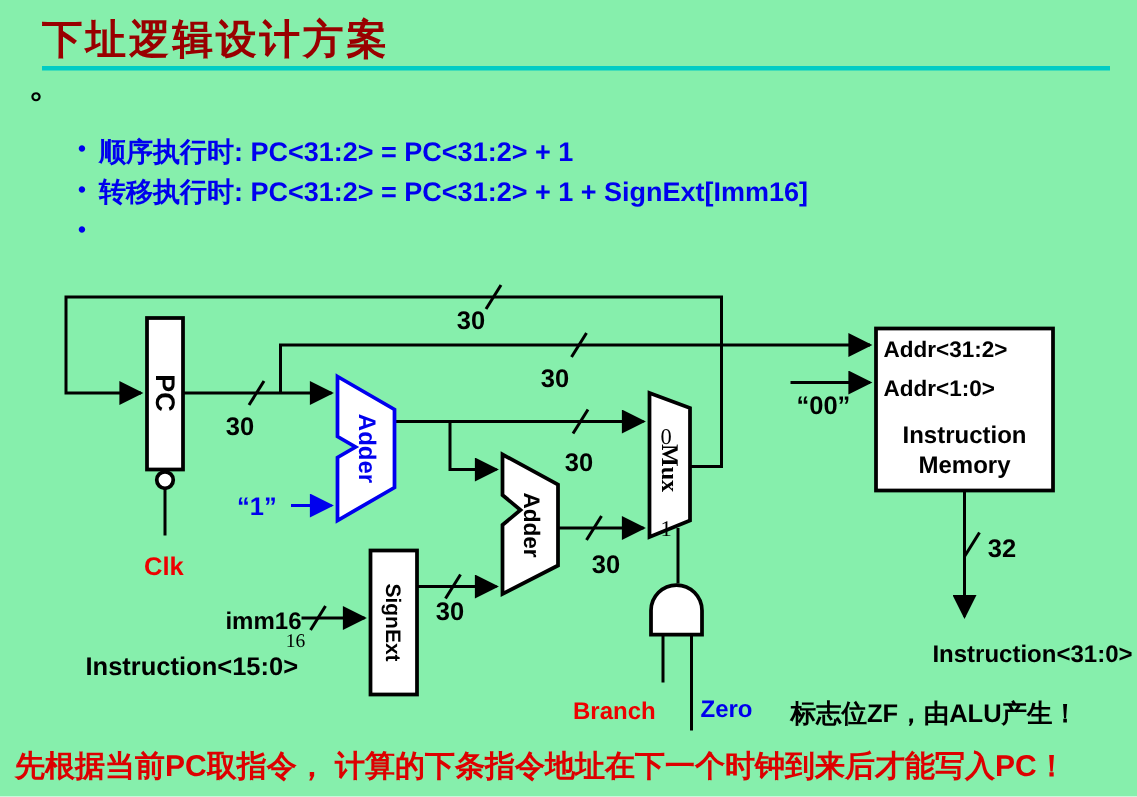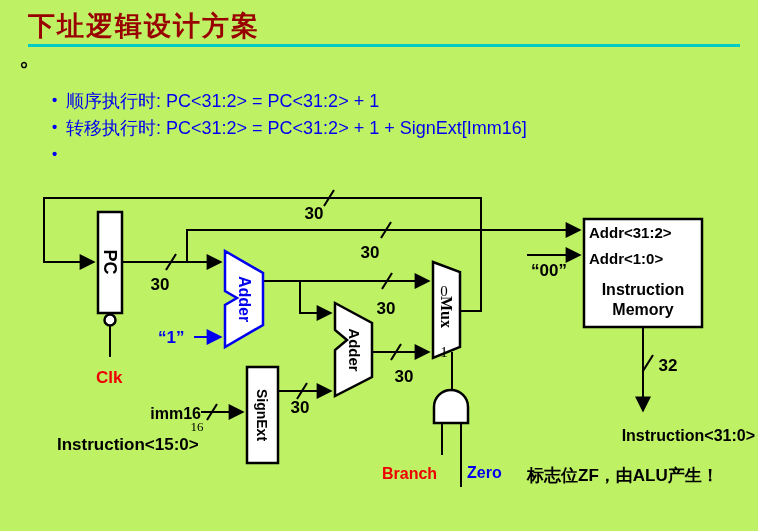--- a/index.html
+++ b/index.html
@@ -1,24 +1,24 @@
 <!DOCTYPE html>
 <html><head>
 <meta charset="utf-8">
 <style>
   html,body{margin:0;padding:0;background:#fff;}
-  #slide{position:relative;width:758px;height:531px;background:#bef264;overflow:hidden;
+  #slide{position:relative;width:758px;height:531px;background:#86efac;overflow:hidden;
          font-family:"Liberation Sans",sans-serif;}
   .title{position:absolute;left:28px;top:8px;font-family:"Liberation Serif",serif;
          font-weight:bold;font-size:27px;letter-spacing:2px;color:#990000;}
   .underline{position:absolute;left:28px;top:44px;width:712px;height:3px;background:#00CCC4;}
   .heading-bullet{position:absolute;left:20px;top:58px;font-size:20px;font-weight:bold;color:#000;}
   .heading{position:absolute;left:38px;top:60px;font-size:19px;font-weight:bold;color:#000;}
   .bullet-dot{position:absolute;left:52px;font-size:15px;font-weight:bold;color:#0000EE;}
-  .bullet{position:absolute;left:66px;font-size:18px;font-weight:normal;color:#0000EE;white-space:nowrap;}
+  .bullet{position:absolute;left:66px;font-size:18px;font-weight:bold;color:#0000EE;white-space:nowrap;}
   .b1{top:89px;} .b2{top:116px;} .b3{top:143px;}
   .d1{top:91px;} .d2{top:118px;} .d3{top:145px;}
   .footer{position:absolute;left:10px;top:497px;font-size:20px;font-weight:bold;color:#DD0000;white-space:nowrap;}
   svg{position:absolute;left:0;top:0;}
   .w{stroke:#000;stroke-width:2;fill:none;}
   .wb{stroke:#0000EE;stroke-width:2;fill:none;}
   .s{stroke:#000;stroke-width:2;}
   .shape{fill:#fff;stroke:#000;stroke-width:2.5;}
   .shapeb{fill:#fff;stroke:#0000EE;stroke-width:2.5;}
   .lbl{font-family:"Liberation Sans",sans-serif;font-weight:bold;fill:#000;}
@@ -111,13 +111,14 @@
     <text class="lbl" x="531" y="276" font-size="17">“00”</text>
     <text class="lbl red" x="96" y="383" font-size="17">Clk</text>
     <text class="lbl" x="201" y="419" font-size="16" text-anchor="end">imm16</text>
     <text class="lbl" x="57" y="450" font-size="17">Instruction&lt;15:0&gt;</text>
     <text class="lbl red" x="382" y="479" font-size="16">Branch</text>
     <text class="lbl blue" x="467" y="478" font-size="16">Zero</text>
     <text class="lbl" x="755" y="441" font-size="16" text-anchor="end">Instruction&lt;31:0&gt;</text>
     <text class="lbl" x="527" y="481" font-size="17">标志位ZF，由ALU产生！</text>
   </svg>
 
+  <div class="footer">先根据当前PC取指令， 计算的下条指令地址在下一个时钟到来后才能写入PC！</div>
 </div>
 
 </body></html>

